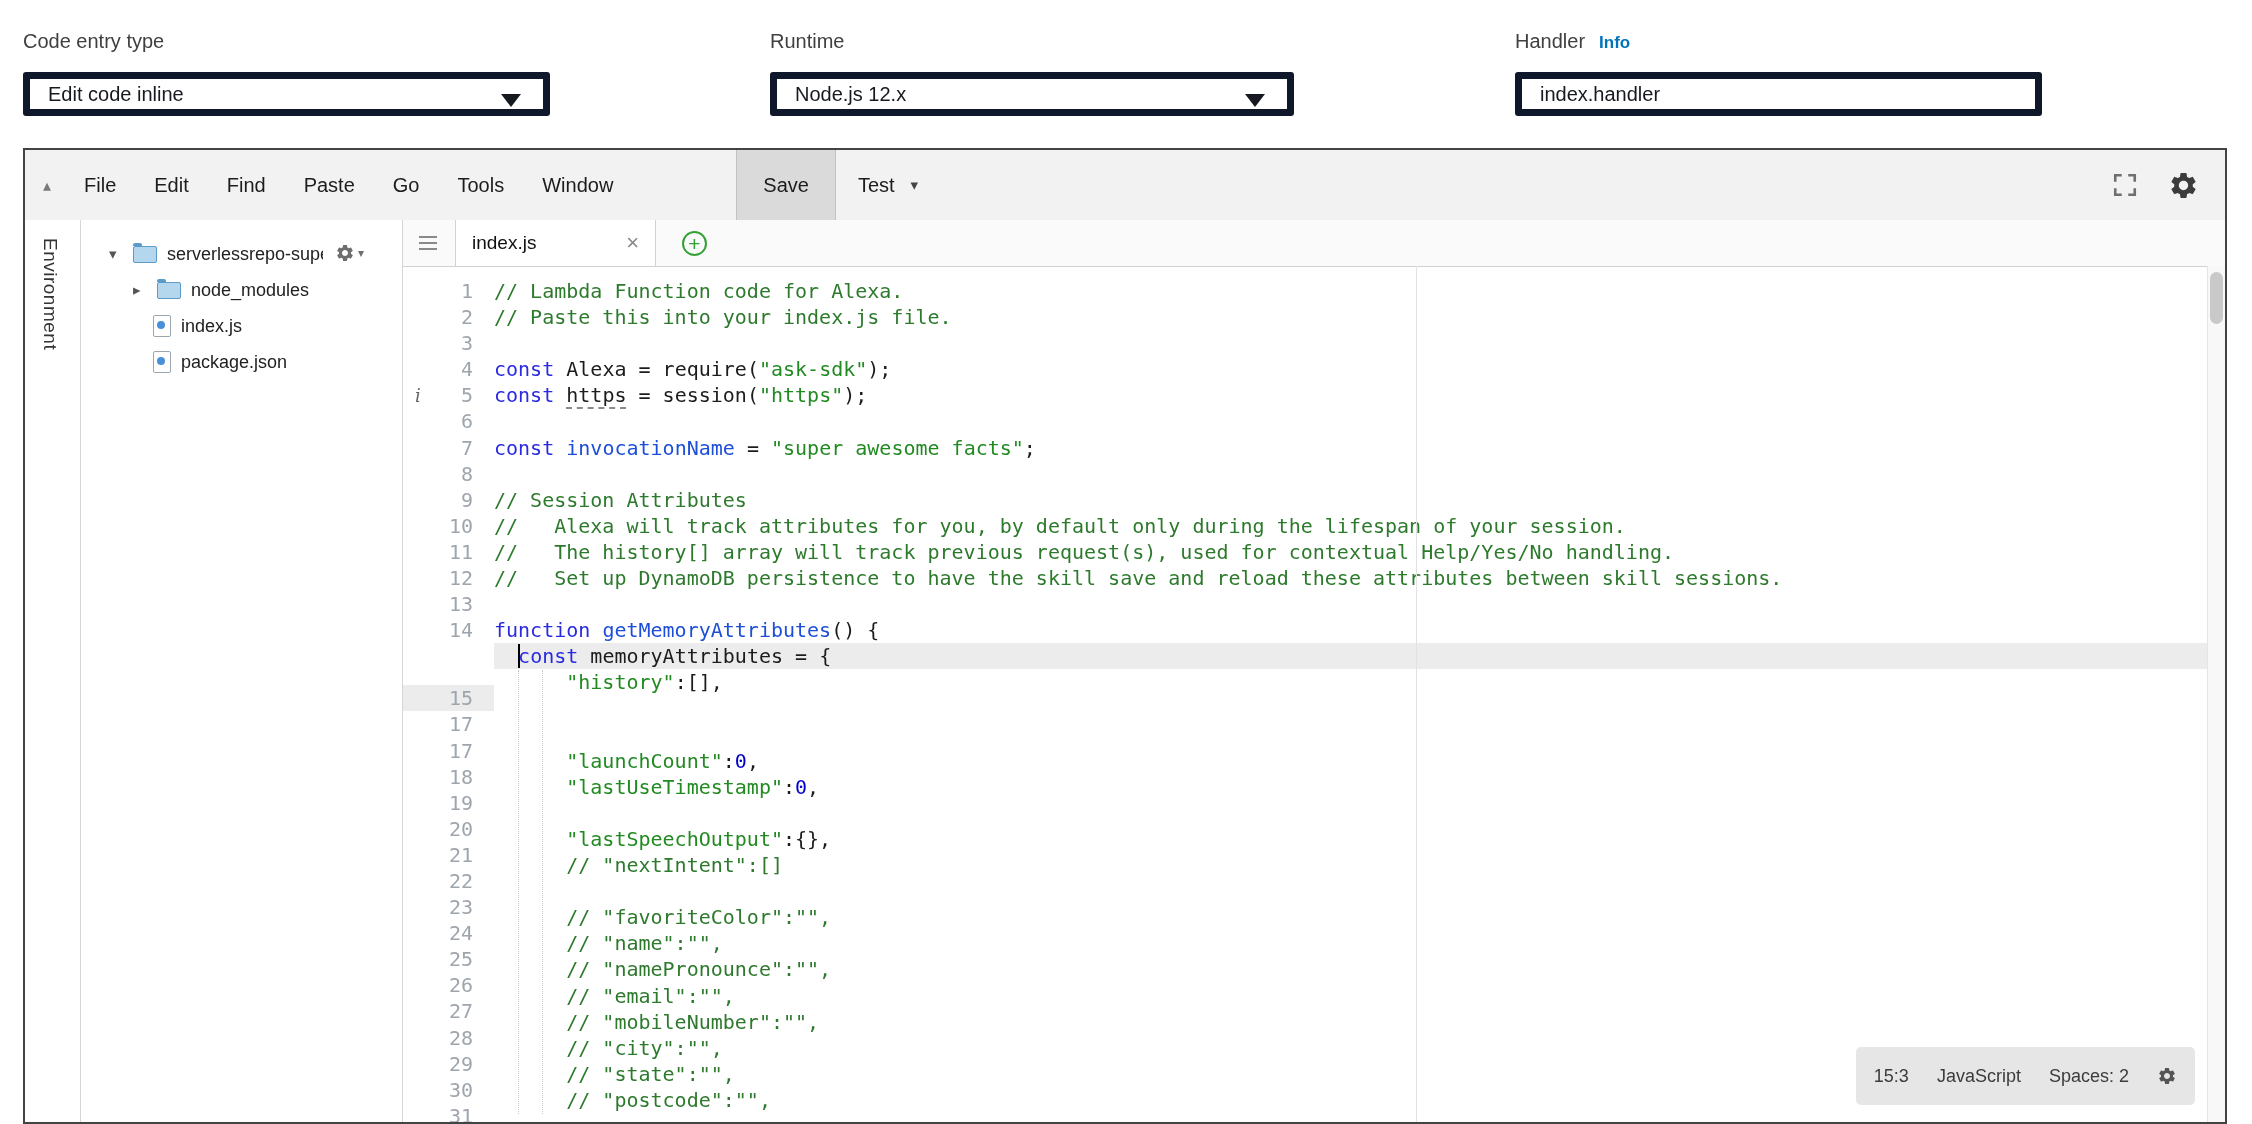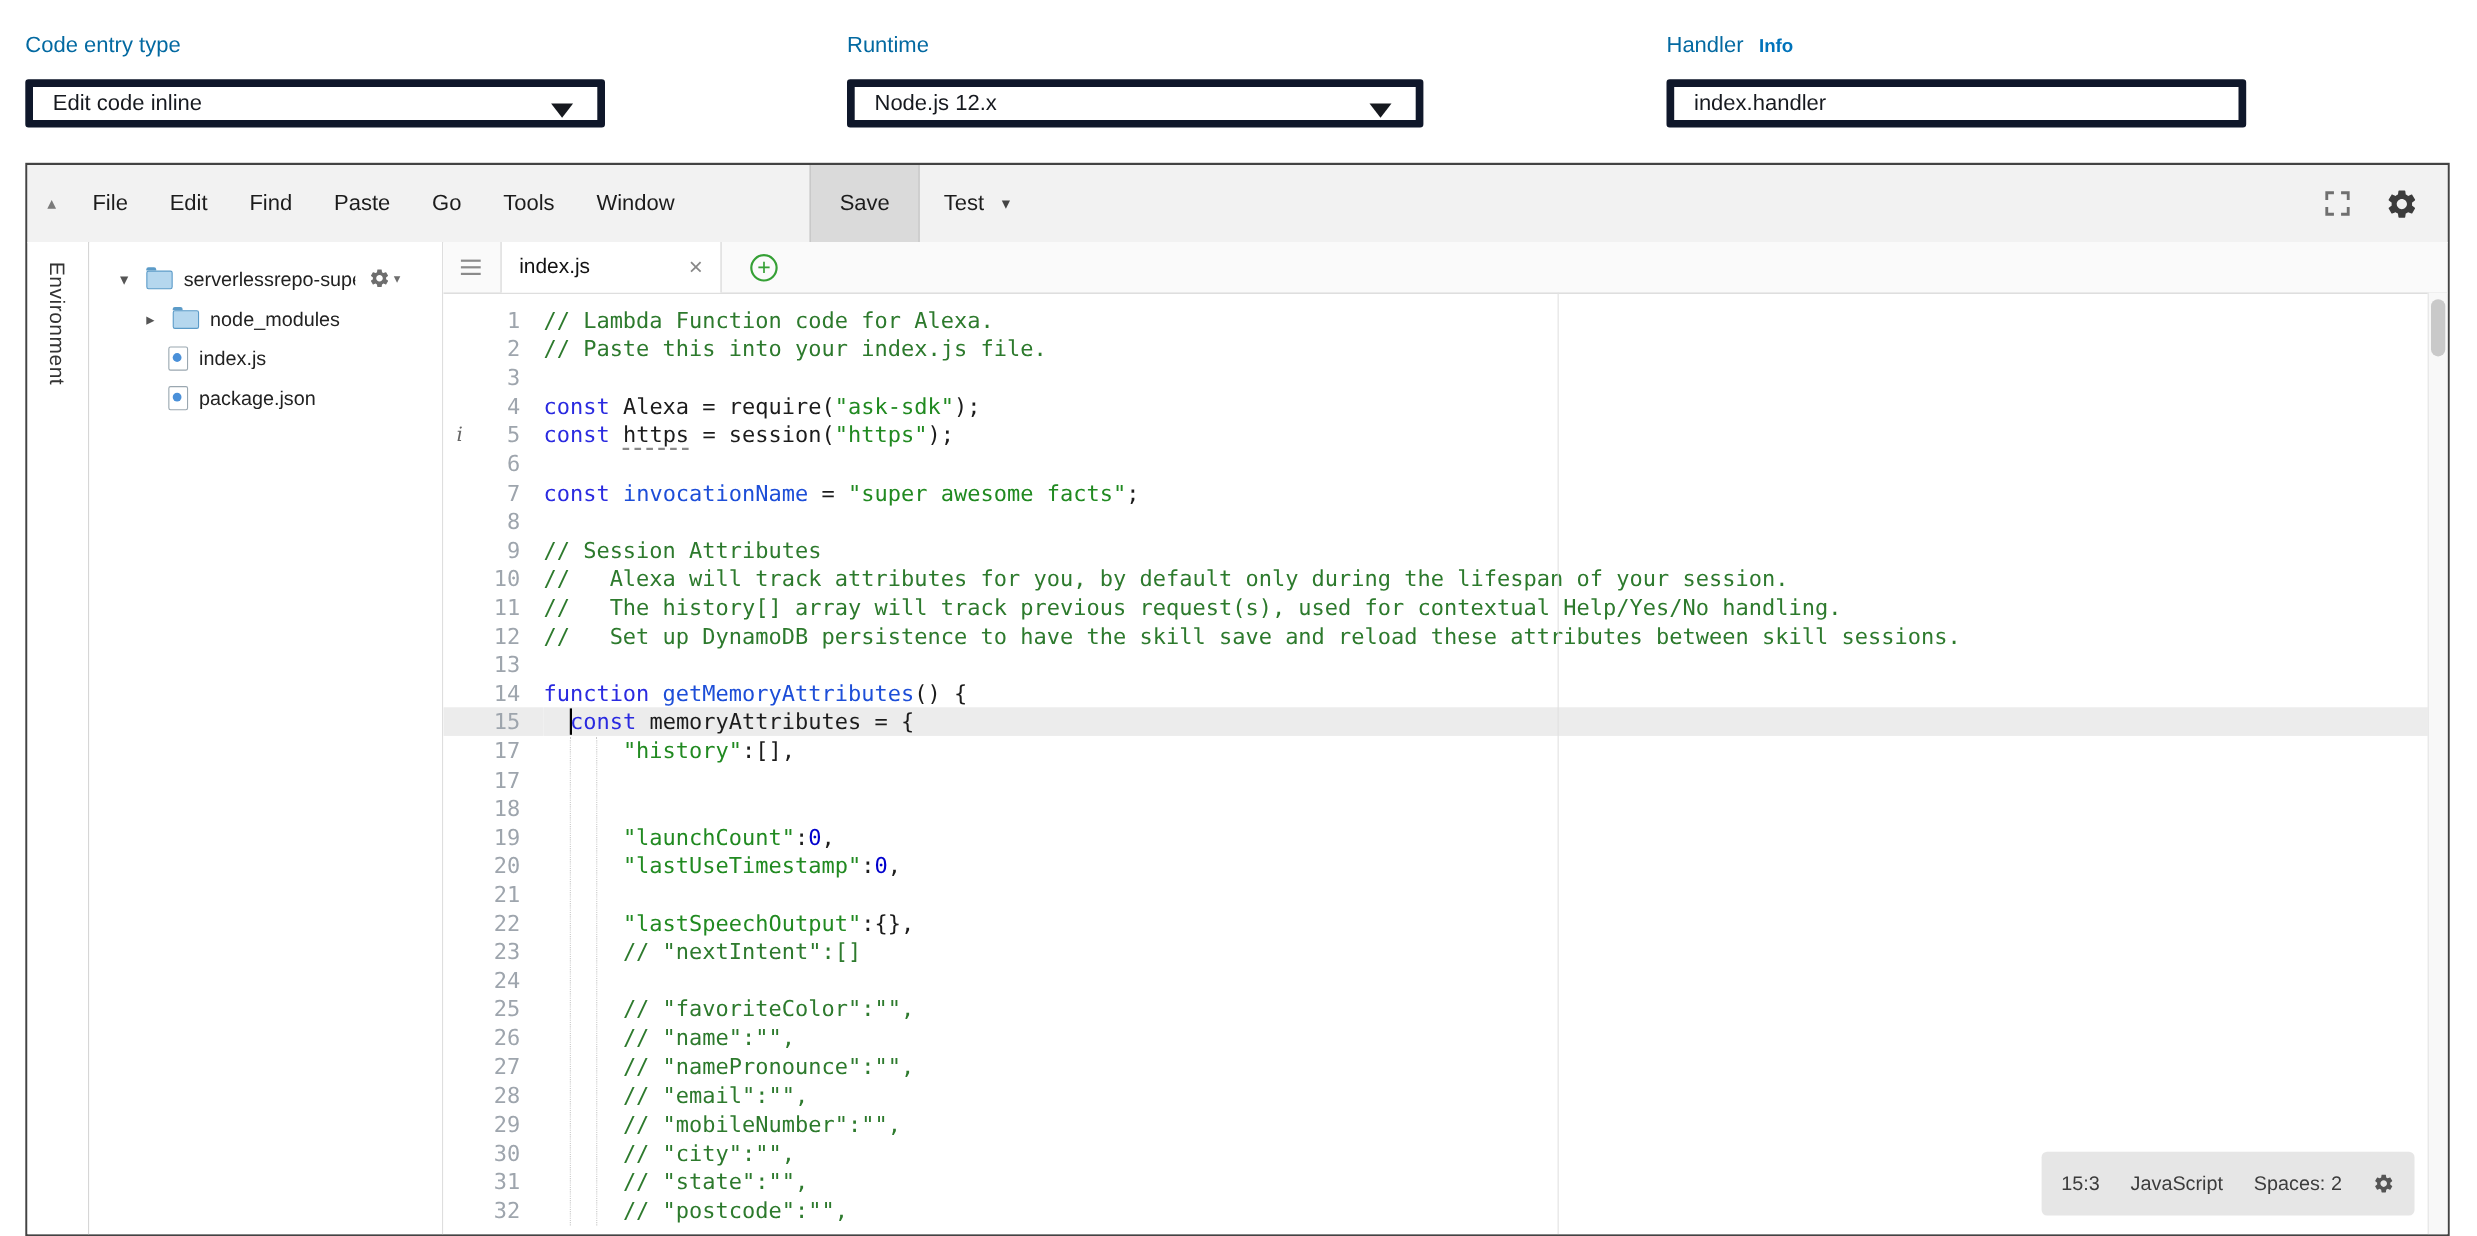--- a/index.html
+++ b/index.html
@@ -5,21 +5,21 @@
   html,body{margin:0;padding:0;background:#fff;}
   #page{position:relative;width:2252px;height:1124px;overflow:hidden;background:#fff;
         font-family:"Liberation Sans",sans-serif;color:#16191f;}
 
   
   .field{position:absolute;top:30px;}
   #f-entry{left:23px;width:527px;}
   #f-runtime{left:770px;width:524px;}
   #f-handler{left:1515px;width:527px;}
   .flabel-row{display:flex;align-items:baseline;gap:14px;height:26px;}
-  .flabel{font-size:20px;color:#0369a1;}
+  .flabel{font-size:20px;color:#404040;}
   .info-link{font-size:17px;font-weight:bold;color:#0073bb;}
   .select,.tinput{margin-top:16px;height:44px;box-sizing:border-box;border:7px solid #0f172a;
         border-radius:3px;background:#fff;font-size:20px;color:#16191f;width:100%;
         display:flex;align-items:center;padding:0 18px;position:relative;font-family:"Liberation Sans",sans-serif;}
   .scaret{width:0;height:0;border-left:10px solid transparent;border-right:10px solid transparent;
         border-top:13px solid #16191f;position:absolute;right:22px;top:15px;}
 
   
   .editor{position:absolute;left:23px;top:148px;width:2204px;height:976px;box-sizing:border-box;
         border:2px solid #434343;background:#fff;}
@@ -75,21 +75,21 @@
   .tab-label{flex:1;font-size:19px;color:#111;}
   .tab-close{color:#888;font-size:22px;line-height:1;}
   .addtab{margin-left:26px;width:25px;height:25px;border:2px solid #35a035;border-radius:50%;
         color:#35a035;font-size:21px;line-height:22px;text-align:center;box-sizing:border-box;}
 
   .code{position:absolute;top:46px;left:0;right:0;bottom:0;
         font-family:"DejaVu Sans Mono",monospace;font-size:20px;line-height:26.1px;}
   .gutter{position:absolute;left:0;top:12px;width:91px;box-sizing:border-box;text-align:right;
         color:#9ea5ad;}
   .gcell{height:26.1px;padding-right:21px;position:relative;}
-  .gcell.act{background:#ececec;}
+  .gcell.act{background:#ececec;margin-top:42px;}
   .ann{position:absolute;left:12px;top:1px;font-style:italic;font-family:"DejaVu Serif",serif;
         color:#666;font-size:18px;}
   .lines{position:absolute;left:91px;top:12px;right:17px;color:#1c1c1c;}
   .cline{height:26.1px;white-space:pre;position:relative;}
   .cline.act{background:#ececec;}
   .c{color:#2d7a2d;}            
   .s{color:#218a21;}            
   .k{color:#2a2ae0;}            
   .n{color:#0000cd;}            
   .f{color:#1d4ed8;}            

